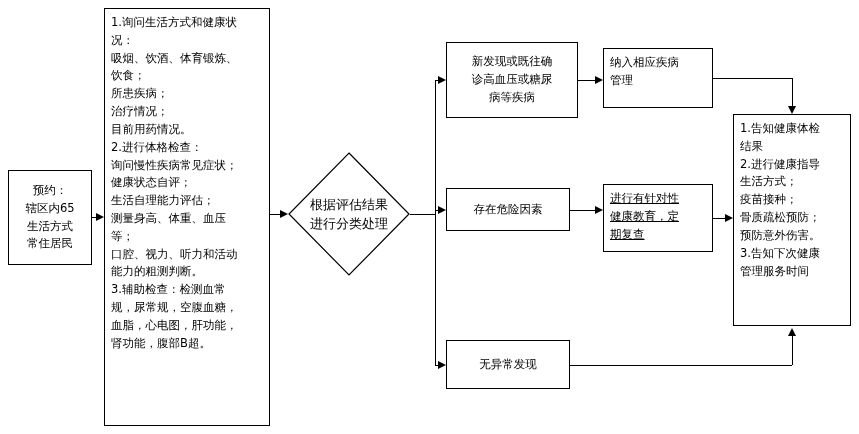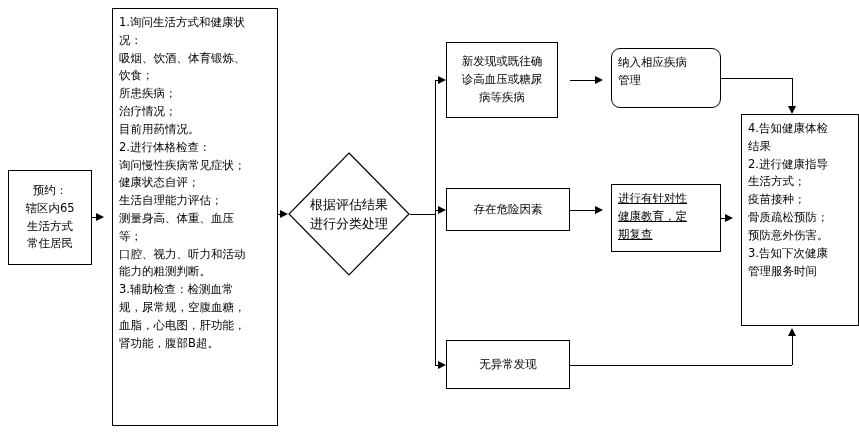--- a/index.html
+++ b/index.html
@@ -25,21 +25,20 @@
   }
   .box.center{
     display:flex;
     align-items:center;
     justify-content:center;
     text-align:center;
     white-space:pre-line;
   }
   .box.leftalign{
     text-align:left;
-    margin-left:8px;
   }
 
   
   .diamond-wrap{
     position:absolute;
     z-index:2;
   }
   .diamond-shape{
     position:absolute;
     left:0;top:0;
@@ -120,36 +119,36 @@
 肾功能，腹部B超。</div>
 
   <div class="diamond-wrap" style="left:288px;top:152px;width:122px;height:124px;">
     <svg class="diamond-shape" viewBox="0 0 122 124" preserveAspectRatio="none">
       <polygon points="61,1 121,62 61,123 1,62" fill="#ffffff" stroke="#000000" stroke-width="1.2"></polygon>
     </svg>
     <div class="diamond-label">根据评估结果
 进行分类处理</div>
   </div>
 
-  <div class="box center" style="left:446px;top:42px;width:112px;height:76px;">新发现或既往确
+  <div class="box center" style="left:446px;top:42px;width:132px;height:76px;">新发现或既往确
 诊高血压或糖尿
 病等疾病</div>
 
   <div class="box center" style="left:446px;top:340px;width:124px;height:49px;">无异常发现</div>
 
   <div class="box center" style="left:446px;top:188px;width:124px;height:43px;">存在危险因素</div>
 
-  <div class="box leftalign" style="left:603px;top:48px;width:110px;height:60px;border-radius:9px;">纳入相应疾病
+  <div class="box leftalign" style="left:603px;top:48px;width:110px;height:60px;">纳入相应疾病
 管理</div>
 
   <div class="box leftalign" style="left:603px;top:184px;width:110px;height:68px;text-decoration:underline;">进行有针对性
 健康教育，定
 期复查</div>
 
-  <div class="box leftalign" style="left:733px;top:114px;width:118px;height:212px;">4.告知健康体检
+  <div class="box leftalign" style="left:733px;top:114px;width:118px;height:212px;">1.告知健康体检
 结果
 2.进行健康指导
 生活方式；
 疫苗接种；
 骨质疏松预防；
 预防意外伤害。
 3.告知下次健康
 管理服务时间</div>
 
   <div class="ln lnh" style="left:92px;top:217px;width:4px;"></div>

